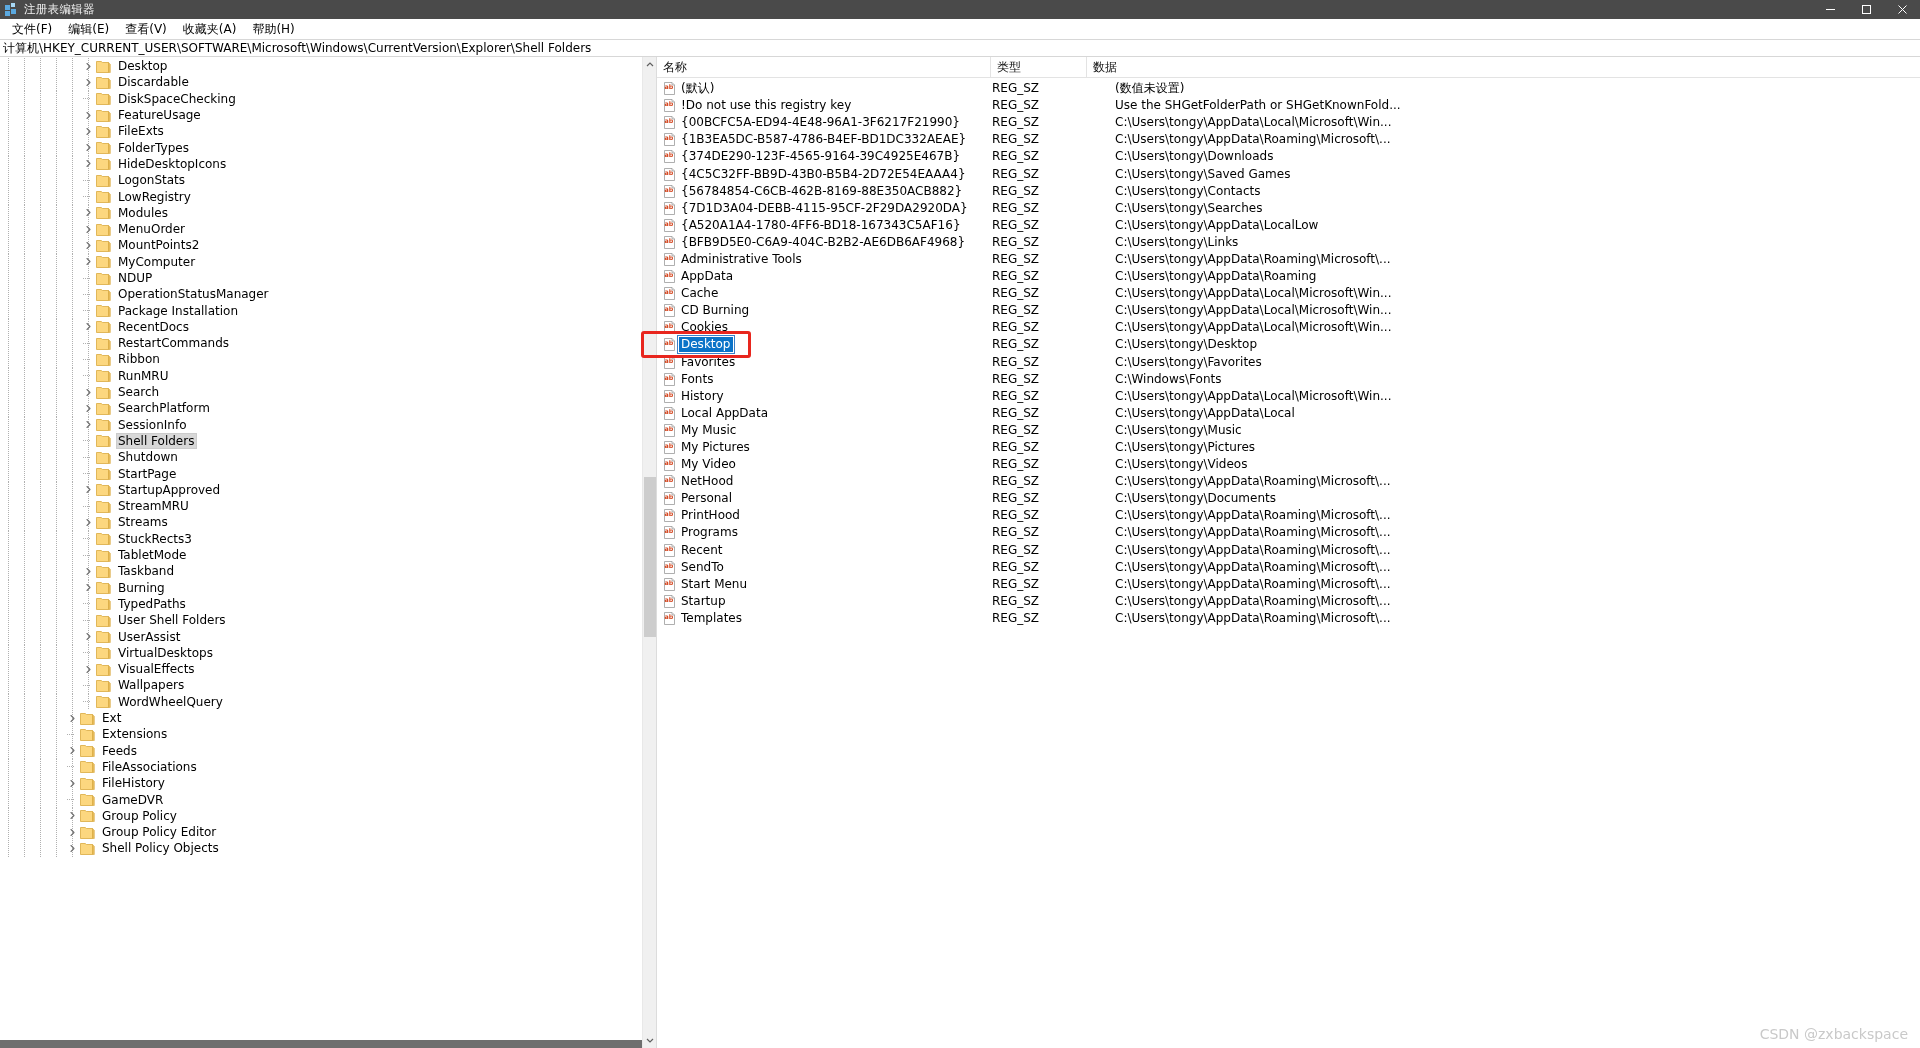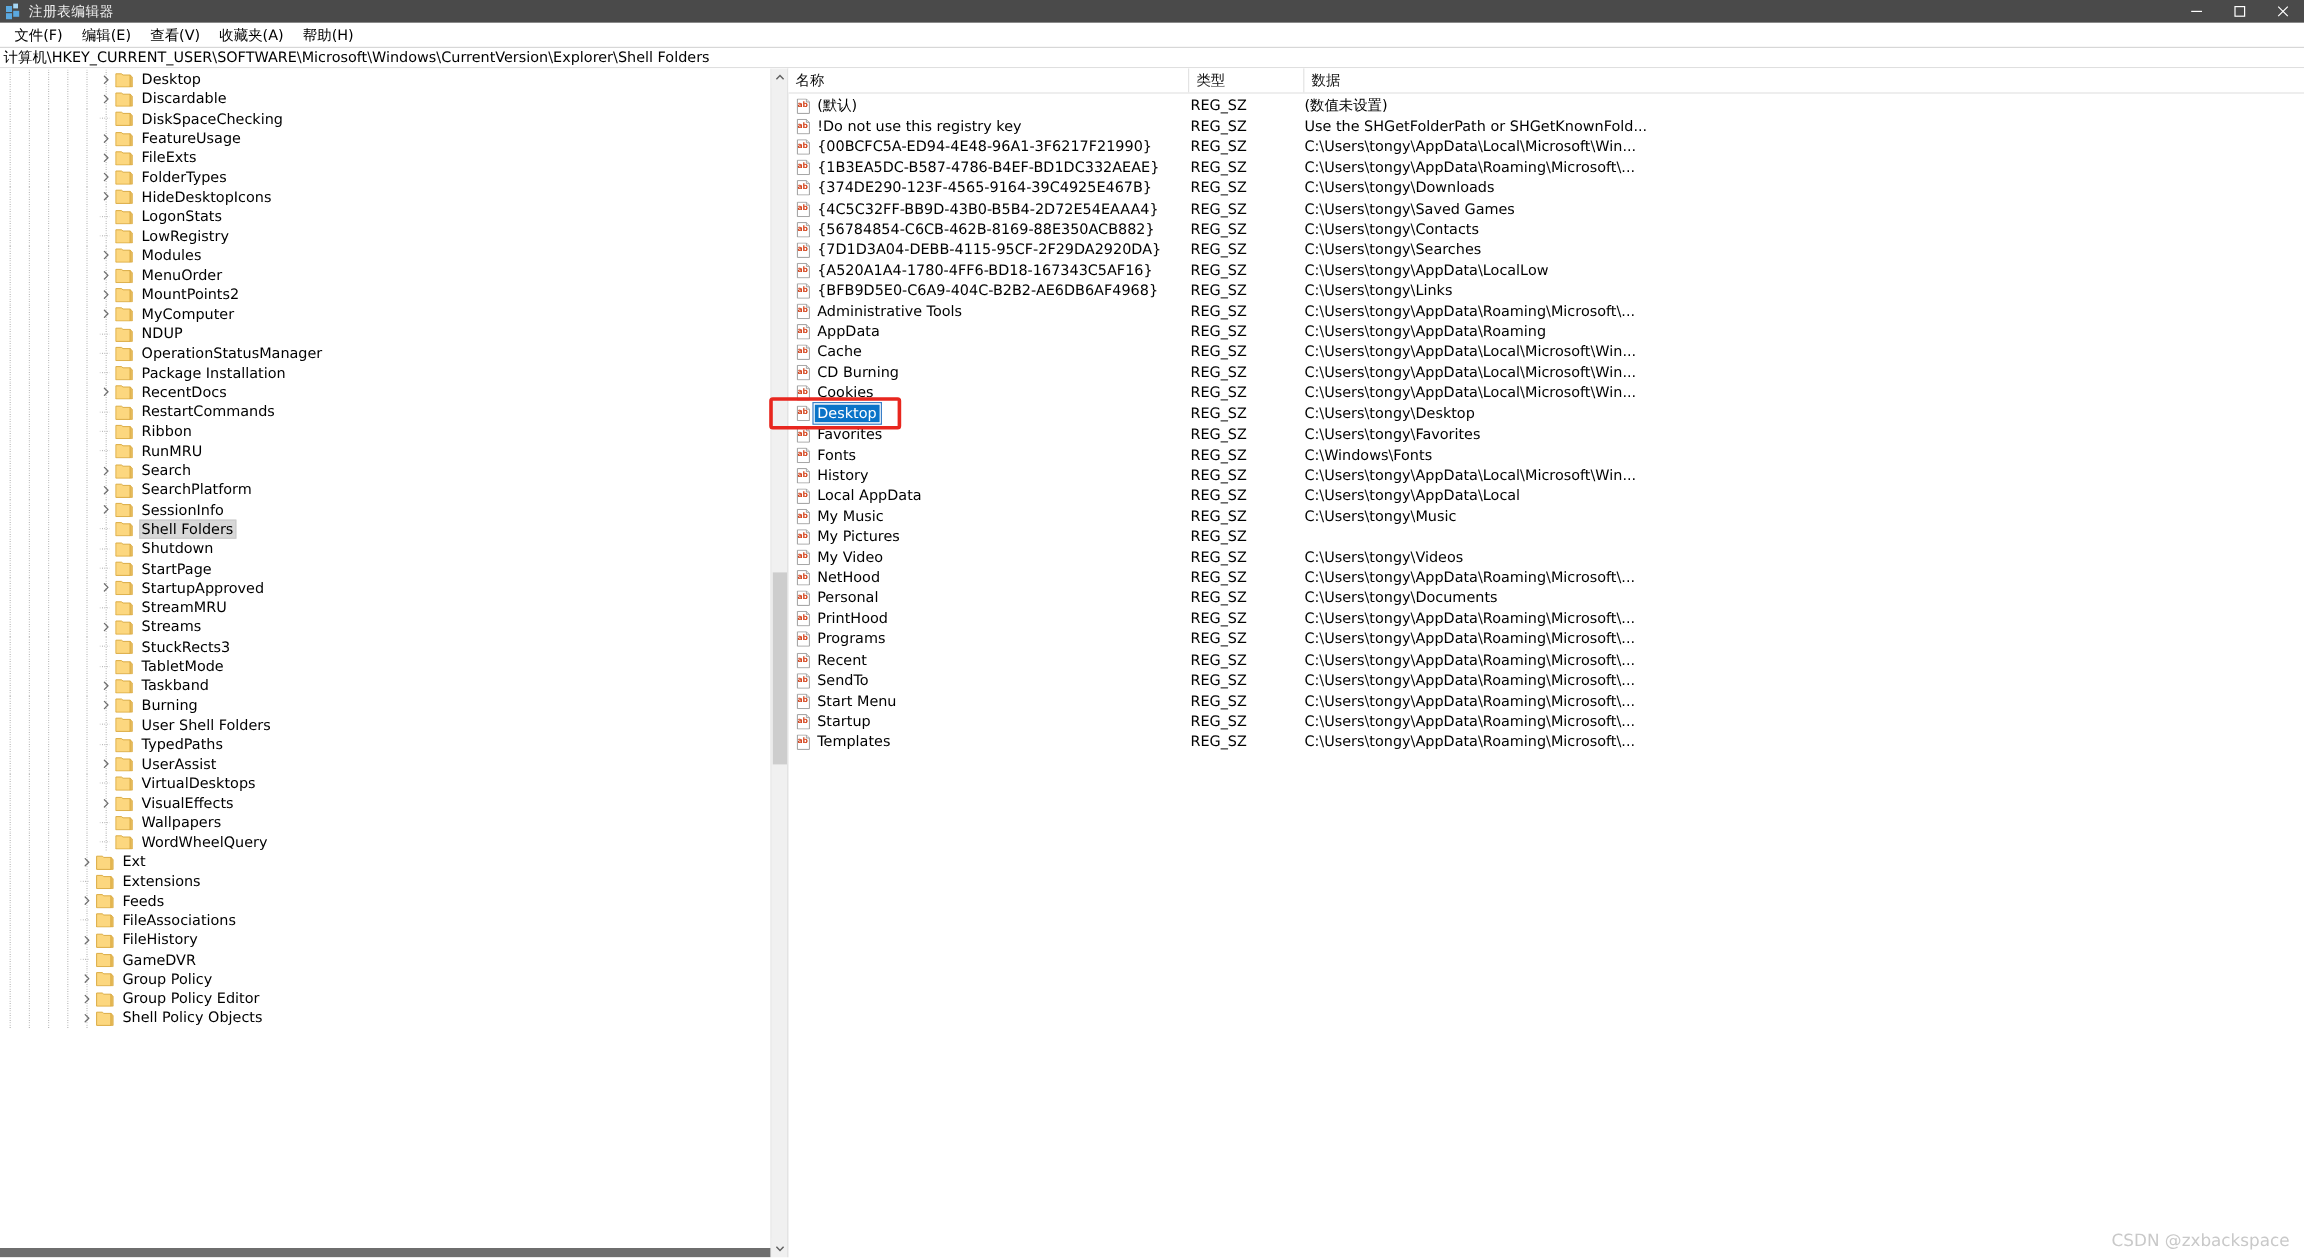--- a/index.html
+++ b/index.html
@@ -231,21 +231,21 @@
   .vcell {
     font-size: 12px;
     font-family: "DejaVu Sans", sans-serif;
     color: #000000;
     line-height: 15px;
     overflow: hidden;
     white-space: nowrap;
   }
   .vcell.c-name { width: 334px; flex: 0 0 auto; display: flex; align-items: center; padding-left: 6px; }
   .vcell.c-type { width: 96px;  flex: 0 0 auto; padding-left: 1px; }
-  .vcell.c-data { flex: 1 1 auto; padding-left: 0px; }
+  .vcell.c-data { flex: 1 1 auto; padding-left: 0px; margin-left: 28px; }
   .ab-icon {
     width: 13px; height: 13px;
     flex: 0 0 auto;
     margin-right: 3px;
     position: relative;
   }
   .ab-icon svg { display: block; }
   .vname-text {
     padding: 0 2px;
     position: relative;
@@ -972,38 +972,38 @@
               <span class="guide" style="left: 72px;"></span>
               <span class="guide" style="left: 88px;"></span>
               <span style="width: 80px; flex: 0 0 auto;"></span>
               <span class="hdash"></span>
               <span class="folder">
                 <svg width="15" height="13" viewBox="0 0 15 13">
                   <path d="M0.5 1.5 L0.5 12.5 L12.5 12.5 L12.5 2.5 L6.5 2.5 L5.2 1.5 Z" fill="#fcd77f" stroke="#d9a93f" stroke-width="0.8"></path>
                   <path d="M12.5 2.5 L14.3 4.2 L14.3 12.5 L12.5 12.5 Z" fill="#e8bd5e" stroke="#d9a93f" stroke-width="0.6"></path>
                 </svg>
               </span>
+              <span class="tlabel">TypedPaths</span>
+            </div>
+            <div class="trow">
+              <span class="guide" style="left: 8px;"></span>
+              <span class="guide" style="left: 24px;"></span>
+              <span class="guide" style="left: 40px;"></span>
+              <span class="guide" style="left: 56px;"></span>
+              <span class="guide" style="left: 72px;"></span>
+              <span class="guide" style="left: 88px;"></span>
+              <span style="width: 80px; flex: 0 0 auto;"></span>
+              <span class="hdash"></span>
+              <span class="folder">
+                <svg width="15" height="13" viewBox="0 0 15 13">
+                  <path d="M0.5 1.5 L0.5 12.5 L12.5 12.5 L12.5 2.5 L6.5 2.5 L5.2 1.5 Z" fill="#fcd77f" stroke="#d9a93f" stroke-width="0.8"></path>
+                  <path d="M12.5 2.5 L14.3 4.2 L14.3 12.5 L12.5 12.5 Z" fill="#e8bd5e" stroke="#d9a93f" stroke-width="0.6"></path>
+                </svg>
+              </span>
               <span class="tlabel">User Shell Folders</span>
-            </div>
-            <div class="trow">
-              <span class="guide" style="left: 8px;"></span>
-              <span class="guide" style="left: 24px;"></span>
-              <span class="guide" style="left: 40px;"></span>
-              <span class="guide" style="left: 56px;"></span>
-              <span class="guide" style="left: 72px;"></span>
-              <span class="guide" style="left: 88px;"></span>
-              <span style="width: 80px; flex: 0 0 auto;"></span>
-              <span class="hdash"></span>
-              <span class="folder">
-                <svg width="15" height="13" viewBox="0 0 15 13">
-                  <path d="M0.5 1.5 L0.5 12.5 L12.5 12.5 L12.5 2.5 L6.5 2.5 L5.2 1.5 Z" fill="#fcd77f" stroke="#d9a93f" stroke-width="0.8"></path>
-                  <path d="M12.5 2.5 L14.3 4.2 L14.3 12.5 L12.5 12.5 Z" fill="#e8bd5e" stroke="#d9a93f" stroke-width="0.6"></path>
-                </svg>
-              </span>
-              <span class="tlabel">TypedPaths</span>
             </div>
             <div class="trow">
               <span class="guide" style="left: 8px;"></span>
               <span class="guide" style="left: 24px;"></span>
               <span class="guide" style="left: 40px;"></span>
               <span class="guide" style="left: 56px;"></span>
               <span class="guide" style="left: 72px;"></span>
               <span class="guide" style="left: 88px;"></span>
               <span style="width: 80px; flex: 0 0 auto;"></span>
               <span class="twisty">
@@ -1584,20 +1584,21 @@
               <span class="ab-icon">
                 <svg width="13" height="13" viewBox="0 0 13 13">
                   <path d="M1.5 0.5 L9 0.5 L11.5 3 L11.5 12.5 L1.5 12.5 Z" fill="#ffffff" stroke="#9a9a9a" stroke-width="0.8"></path>
                   <path d="M9 0.5 L9 3 L11.5 3" fill="#e8e8e8" stroke="#9a9a9a" stroke-width="0.7"></path>
                   <text x="1.6" y="7.4" font-family="DejaVu Sans, sans-serif" font-size="6.3" font-weight="bold" fill="#d4461f">ab</text>
                 </svg>
               </span>
               <span class="vname-text">My Pictures</span>
             </div>
             <div class="vcell c-type">REG_SZ</div>
+            <div class="vcell c-data">C:\Users\tongy\Pictures</div>
           </div>
           <div class="vrow">
             <div class="vcell c-name">
               <span class="ab-icon">
                 <svg width="13" height="13" viewBox="0 0 13 13">
                   <path d="M1.5 0.5 L9 0.5 L11.5 3 L11.5 12.5 L1.5 12.5 Z" fill="#ffffff" stroke="#9a9a9a" stroke-width="0.8"></path>
                   <path d="M9 0.5 L9 3 L11.5 3" fill="#e8e8e8" stroke="#9a9a9a" stroke-width="0.7"></path>
                   <text x="1.6" y="7.4" font-family="DejaVu Sans, sans-serif" font-size="6.3" font-weight="bold" fill="#d4461f">ab</text>
                 </svg>
               </span>

